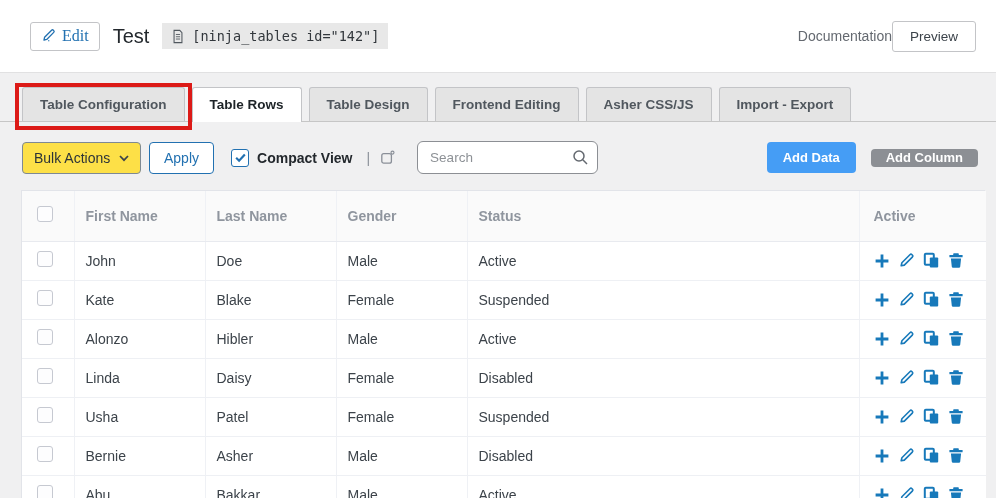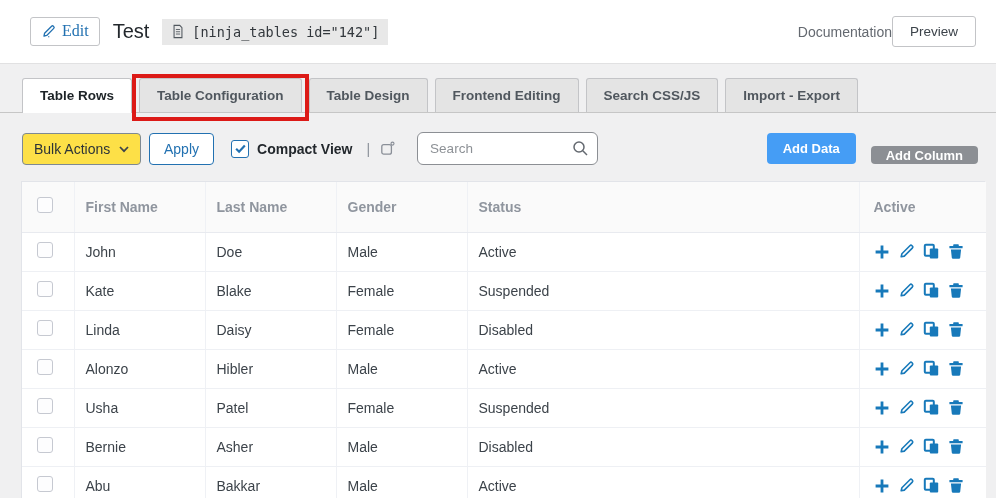--- a/index.html
+++ b/index.html
@@ -6,21 +6,21 @@
   html,body { margin:0; padding:0; }
   body {
     width: 996px; height: 498px; overflow: hidden;
     background: #f0f0f1;
     font-family: "Liberation Sans", sans-serif;
     color: #3c434a;
   }
 
   
   .topbar {
-    height: 63px; background: #fff;
+    height: 72px; background: #fff;
     display: flex; align-items: center;
     padding: 0 20px 0 30px;
     box-shadow: 0 1px 0 rgba(0,0,0,.06);
   }
   .edit-btn {
     display: inline-flex; align-items: center; gap: 6px;
     background: #fff; border: 1px solid #c3c4c7; border-radius: 3px;
     padding: 4px 10px 5px; cursor: pointer;
     color: #2271b1; font-family: "Liberation Serif", serif; font-size: 16px;
   }
@@ -89,21 +89,21 @@
   }
   .search-input {
     width: 181px; height: 33px;
     border: 1px solid #8c8f94; border-radius: 6px;
     padding: 0 32px 0 12px; font-size: 13.5px; color: #2c3338;
     font-family: "Liberation Sans", sans-serif;
     background: #fff; outline: none;
   }
   .search-input::placeholder { color: #8d9196; }
   .search-icon { position: absolute; right: 9px; top: 8px; }
-  .toolbar-right { margin-left: auto; display: flex; align-items: flex-end; gap: 15px; }
+  .toolbar-right { margin-left: auto; display: flex; align-items: center; gap: 15px; }
   .btn-primary {
     height: 31px; padding: 0 16px; border: none; border-radius: 4px;
     background: #459df5; color: #fff; font-size: 13px; font-weight: bold; cursor: pointer;
   }
   .btn-gray {
     height: 18px; padding: 0 15px; border: none; border-radius: 4px;
     background: #8c8f94; color: #fff; font-size: 13px; font-weight: bold; cursor: pointer;
   }
 
   
@@ -152,25 +152,25 @@
     </span>
     <span>[ninja_tables id="142"]</span>
   </span>
   <div class="topbar-right">
     <span class="doc-link">Documentation</span>
     <button class="preview-btn">Preview</button>
   </div>
 </div>
 
 <div class="tab-bar">
+    <div class="tab"><span>Table Configuration</span><div class="annotation-box"></div></div>
     <div class="tab active"><span>Table Rows</span></div>
-    <div class="tab"><span>Table Configuration</span><div class="annotation-box"></div></div>
     <div class="tab"><span>Table Design</span></div>
     <div class="tab"><span>Frontend Editing</span></div>
-    <div class="tab"><span>Search CSS/JS</span></div>
+    <div class="tab"><span>Asher CSS/JS</span></div>
     <div class="tab"><span>Import - Export</span></div>
   </div>
 
 <div class="toolbar">
   <div class="bulk-select">
     <span>Bulk Actions</span>
     <span style="display:inline-flex;">
       <svg width="12" height="12" viewBox="0 0 12 12">
           <path d="M2 4l4 4.2L10 4" fill="none" stroke="#3c434a" stroke-width="1.7"></path>
         </svg>
@@ -281,20 +281,47 @@
             </span><span class="action-icon">
               <svg width="16" height="17" viewBox="0 0 16 17" fill="#1779ba">
                 <rect x="1.4" y="3" width="13.2" height="2.2" rx="0.5"></rect>
                 <path d="M6 1.2h4a.8.8 0 0 1 .8.8v1H5.2V2a.8.8 0 0 1 .8-.8z"></path>
                 <path d="M2.9 6.4h10.2l-.9 8.3a1.3 1.3 0 0 1-1.3 1.1H5.1a1.3 1.3 0 0 1-1.3-1.1l-.9-8.3z"></path>
               </svg>
             </span></td>
         </tr>
         <tr>
           <td class="cb-cell"><span class="cb-small checkbox"></span></td>
+          <td>Alonzo</td>
+          <td>Hibler</td>
+          <td>Male</td>
+          <td>Active</td>
+          <td class="actions-cell"><span class="action-icon">
+              <svg width="16" height="16" viewBox="0 0 16 16">
+                <path d="M8 1.6v12.8M1.6 8h12.8" stroke="#1779ba" stroke-width="2.8" fill="none"></path>
+              </svg>
+            </span><span class="action-icon">
+              <svg width="17" height="17" viewBox="0 0 17 17">
+                <path d="M3.2 13.8l.7-3.1 8-8a1.5 1.5 0 0 1 2.1 0l.3.3a1.5 1.5 0 0 1 0 2.1l-8 8-3.1.7z" fill="none" stroke="#1779ba" stroke-width="1.6" stroke-linejoin="round"></path>
+              </svg>
+            </span><span class="action-icon">
+              <svg width="17" height="17" viewBox="0 0 17 17">
+                <rect x="1.8" y="1.8" width="9" height="11" rx="1" fill="none" stroke="#1779ba" stroke-width="2"></rect>
+                <rect x="6.8" y="5.4" width="8.4" height="10" rx="1" fill="#1779ba"></rect>
+              </svg>
+            </span><span class="action-icon">
+              <svg width="16" height="17" viewBox="0 0 16 17" fill="#1779ba">
+                <rect x="1.4" y="3" width="13.2" height="2.2" rx="0.5"></rect>
+                <path d="M6 1.2h4a.8.8 0 0 1 .8.8v1H5.2V2a.8.8 0 0 1 .8-.8z"></path>
+                <path d="M2.9 6.4h10.2l-.9 8.3a1.3 1.3 0 0 1-1.3 1.1H5.1a1.3 1.3 0 0 1-1.3-1.1l-.9-8.3z"></path>
+              </svg>
+            </span></td>
+        </tr>
+        <tr>
+          <td class="cb-cell"><span class="cb-small checkbox"></span></td>
           <td>Linda</td>
           <td>Daisy</td>
           <td>Female</td>
           <td>Disabled</td>
           <td class="actions-cell"><span class="action-icon">
               <svg width="16" height="16" viewBox="0 0 16 16">
                 <path d="M8 1.6v12.8M1.6 8h12.8" stroke="#1779ba" stroke-width="2.8" fill="none"></path>
               </svg>
             </span><span class="action-icon">
               <svg width="17" height="17" viewBox="0 0 17 17">
@@ -308,47 +335,20 @@
             </span><span class="action-icon">
               <svg width="16" height="17" viewBox="0 0 16 17" fill="#1779ba">
                 <rect x="1.4" y="3" width="13.2" height="2.2" rx="0.5"></rect>
                 <path d="M6 1.2h4a.8.8 0 0 1 .8.8v1H5.2V2a.8.8 0 0 1 .8-.8z"></path>
                 <path d="M2.9 6.4h10.2l-.9 8.3a1.3 1.3 0 0 1-1.3 1.1H5.1a1.3 1.3 0 0 1-1.3-1.1l-.9-8.3z"></path>
               </svg>
             </span></td>
         </tr>
         <tr>
           <td class="cb-cell"><span class="cb-small checkbox"></span></td>
-          <td>Alonzo</td>
-          <td>Hibler</td>
-          <td>Male</td>
-          <td>Active</td>
-          <td class="actions-cell"><span class="action-icon">
-              <svg width="16" height="16" viewBox="0 0 16 16">
-                <path d="M8 1.6v12.8M1.6 8h12.8" stroke="#1779ba" stroke-width="2.8" fill="none"></path>
-              </svg>
-            </span><span class="action-icon">
-              <svg width="17" height="17" viewBox="0 0 17 17">
-                <path d="M3.2 13.8l.7-3.1 8-8a1.5 1.5 0 0 1 2.1 0l.3.3a1.5 1.5 0 0 1 0 2.1l-8 8-3.1.7z" fill="none" stroke="#1779ba" stroke-width="1.6" stroke-linejoin="round"></path>
-              </svg>
-            </span><span class="action-icon">
-              <svg width="17" height="17" viewBox="0 0 17 17">
-                <rect x="1.8" y="1.8" width="9" height="11" rx="1" fill="none" stroke="#1779ba" stroke-width="2"></rect>
-                <rect x="6.8" y="5.4" width="8.4" height="10" rx="1" fill="#1779ba"></rect>
-              </svg>
-            </span><span class="action-icon">
-              <svg width="16" height="17" viewBox="0 0 16 17" fill="#1779ba">
-                <rect x="1.4" y="3" width="13.2" height="2.2" rx="0.5"></rect>
-                <path d="M6 1.2h4a.8.8 0 0 1 .8.8v1H5.2V2a.8.8 0 0 1 .8-.8z"></path>
-                <path d="M2.9 6.4h10.2l-.9 8.3a1.3 1.3 0 0 1-1.3 1.1H5.1a1.3 1.3 0 0 1-1.3-1.1l-.9-8.3z"></path>
-              </svg>
-            </span></td>
-        </tr>
-        <tr>
-          <td class="cb-cell"><span class="cb-small checkbox"></span></td>
           <td>Usha</td>
           <td>Patel</td>
           <td>Female</td>
           <td>Suspended</td>
           <td class="actions-cell"><span class="action-icon">
               <svg width="16" height="16" viewBox="0 0 16 16">
                 <path d="M8 1.6v12.8M1.6 8h12.8" stroke="#1779ba" stroke-width="2.8" fill="none"></path>
               </svg>
             </span><span class="action-icon">
               <svg width="17" height="17" viewBox="0 0 17 17">

